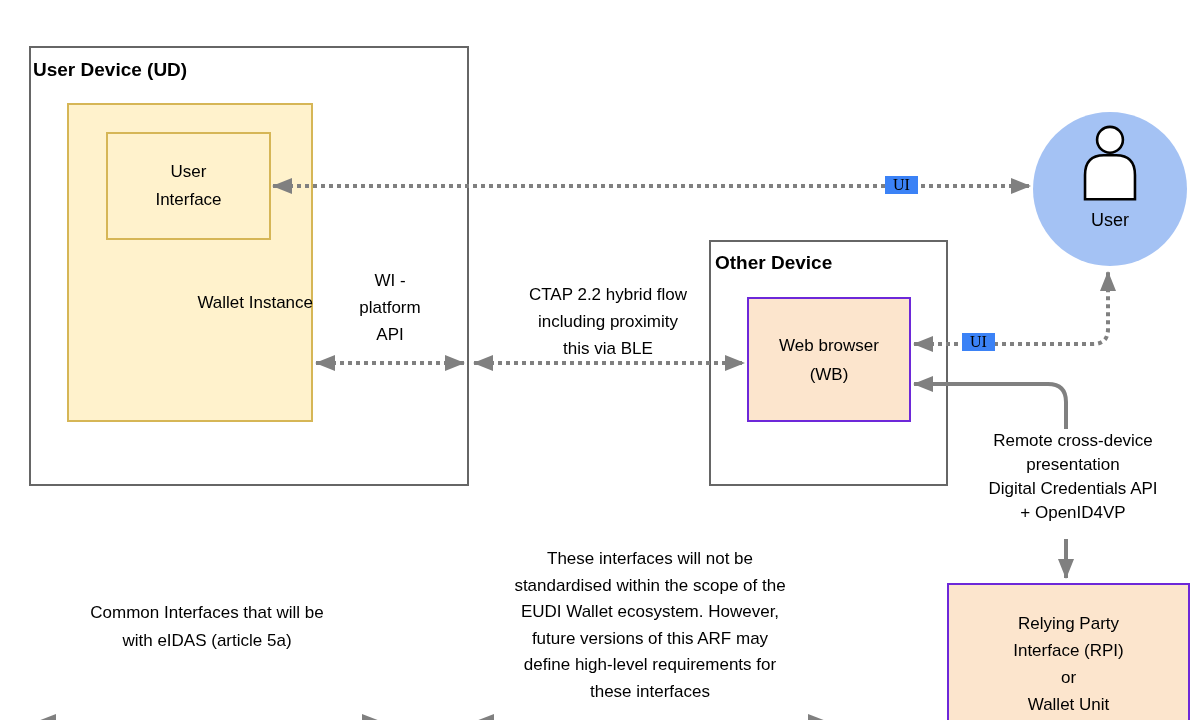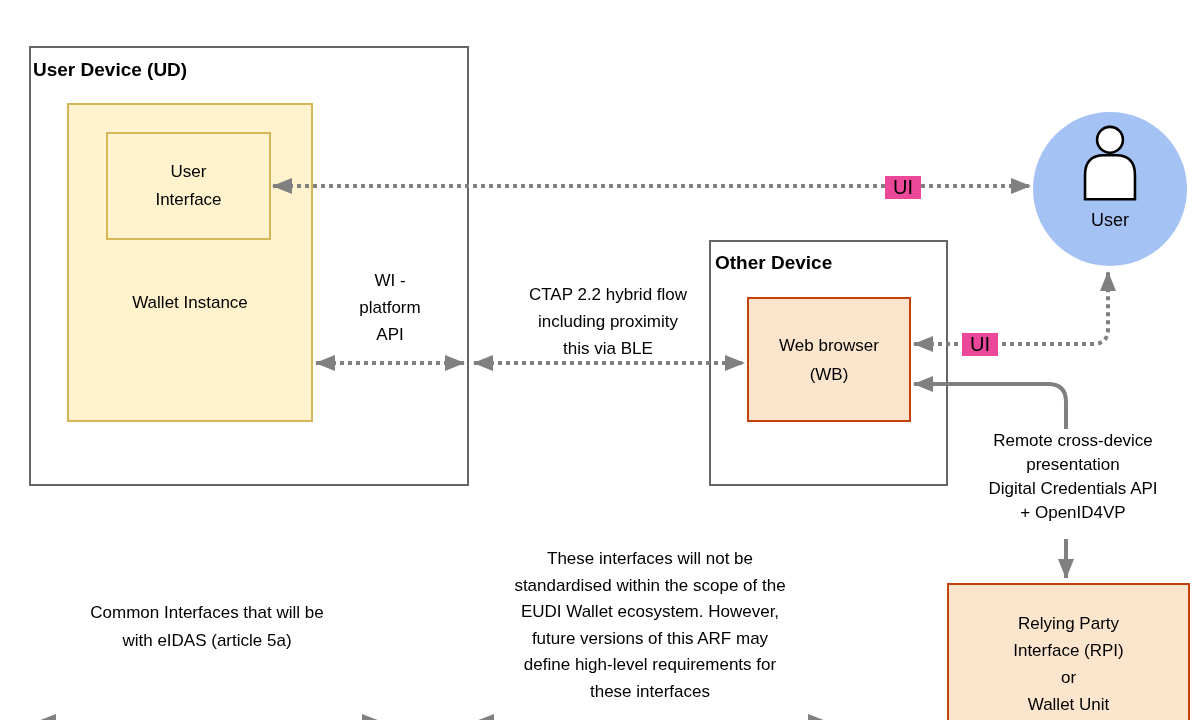--- a/index.html
+++ b/index.html
@@ -5,47 +5,47 @@
   * { margin:0; padding:0; box-sizing:border-box; }
   html,body { background:#ffffff; }
   #canvas {
     position:relative; width:1198px; height:720px;
     background:#ffffff; overflow:hidden;
     font-family:"Liberation Sans", sans-serif; color:#000;margin-top:36px;
   }
   .abs { position:absolute; }
   .box { position:absolute; background:#fff; border:2px solid #666666; }
   .ybox { position:absolute; background:#FFF2CC; border:2px solid #D6B656; }
-  .obox { position:absolute; background:#FCE5CD; border:2px solid #c2410c; }
+  .obox { position:absolute; background:#FCE5CD; border:2px solid #6d28d9; }
   .boxtitle { font-weight:bold; font-size:19px; white-space:nowrap; }
   .ctr { display:flex; flex-direction:column; align-items:center; justify-content:center; text-align:center; }
   .t17 { font-size:17px; line-height:27px; }
   .lbl { position:absolute; text-align:center; font-size:17px; line-height:27px; z-index:6; }
   .onwhite { background:#ffffff; }
-  .uilbl { position:absolute; z-index:6; font-size:20px; background:#ec4899; padding:0 8px; }
+  .uilbl { position:absolute; z-index:6; font-size:16px; background:#3b82f6; padding:0 8px;font-family:Liberation Serif, serif; }
   #arrow-layer { position:absolute; left:0; top:0; z-index:5; pointer-events:none; }
   #user-circle { border-radius:50%; display:flex; flex-direction:column; align-items:center; }
   #user-circle .ulabel { font-size:18px; margin-top:9px; }
 </style>
 </head>
 <body>
 
 <div id="canvas">
 
   <div class="box" style="left:29px; top:10px; width:440px; height:440px;"></div>
   <div class="abs boxtitle" style="left:33px; top:23px;">User Device (UD)</div>
 
   <div class="ybox" style="left:67px; top:67px; width:246px; height:319px;"></div>
 
   <div class="ybox ctr t17" style="left:106px; top:96px; width:165px; height:108px; line-height:28px;">
     <div>User</div>
     <div>Interface</div>
   </div>
 
-  <div class="abs t17" style="left:67px; top:253px; width:246px; text-align:center; line-height:28px;">
+  <div class="abs t17" style="left:67px; top:253px; width:246px; text-align:right; line-height:28px;">
     <div>Wallet Instance</div>
   </div>
 
   <div class="box" style="left:709px; top:204px; width:239px; height:246px;"></div>
   <div class="abs boxtitle" style="left:715px; top:216px;">Other Device</div>
 
   <div class="obox ctr t17" style="left:747px; top:261px; width:164px; height:125px; line-height:29px;">
     <div>Web browser</div>
     <div>(WB)</div>
   </div>

